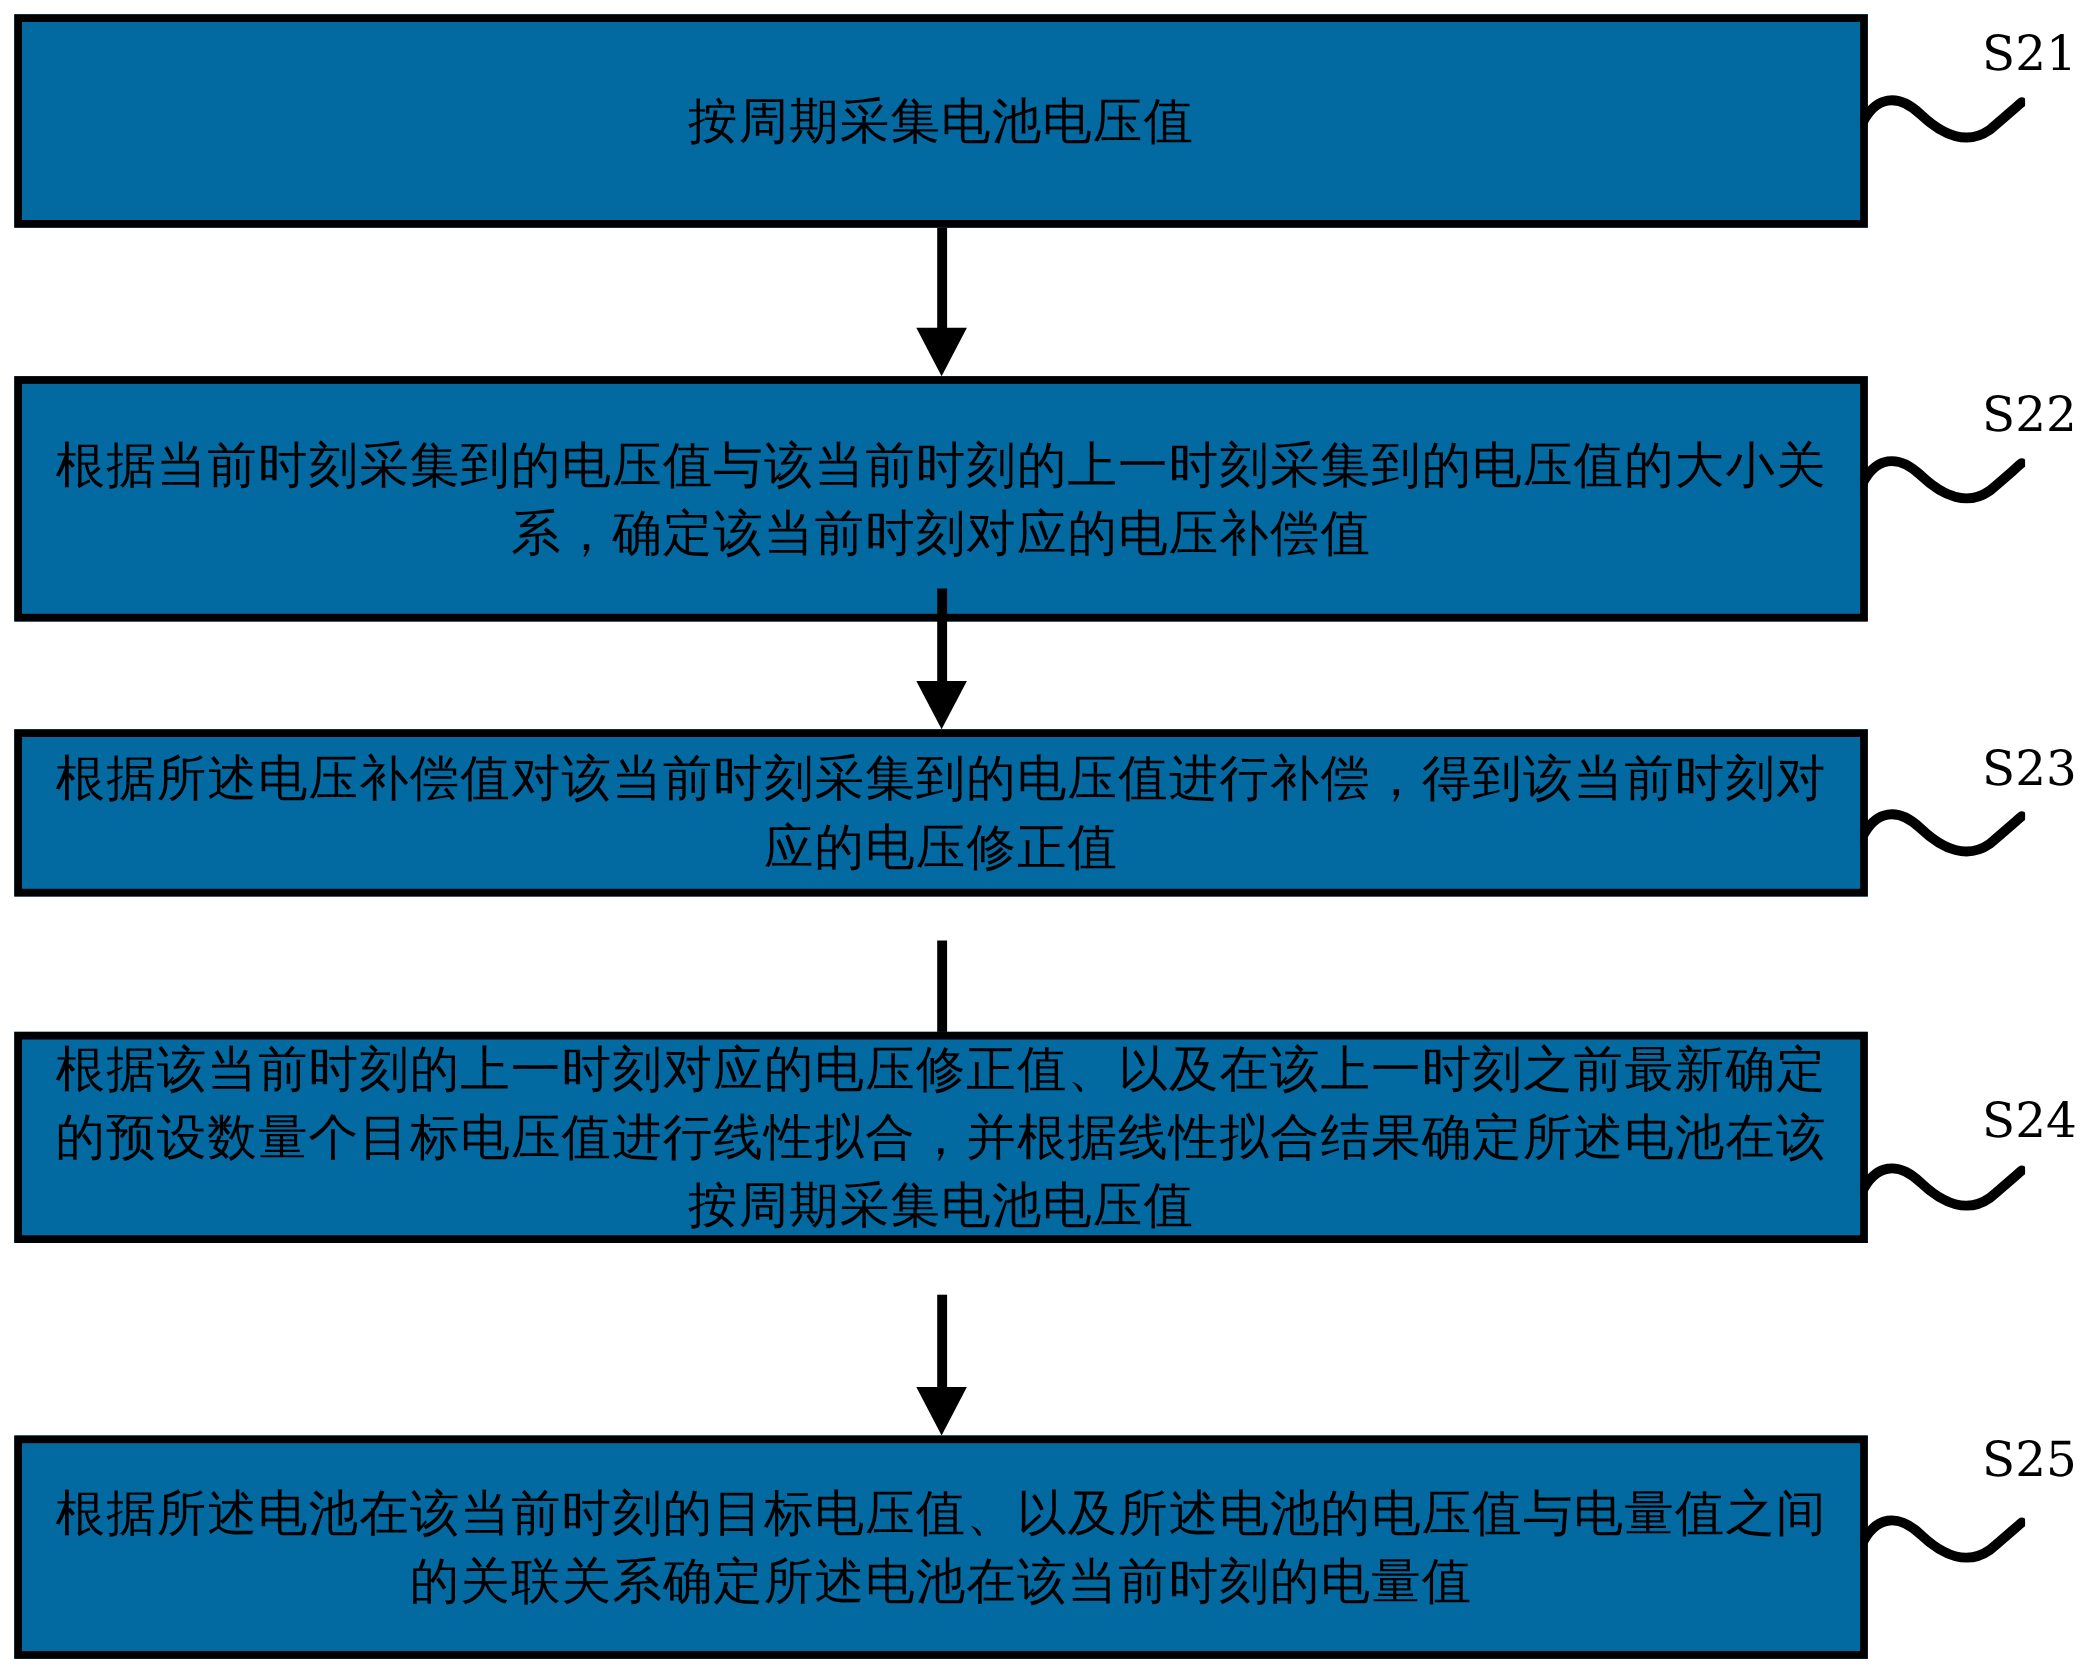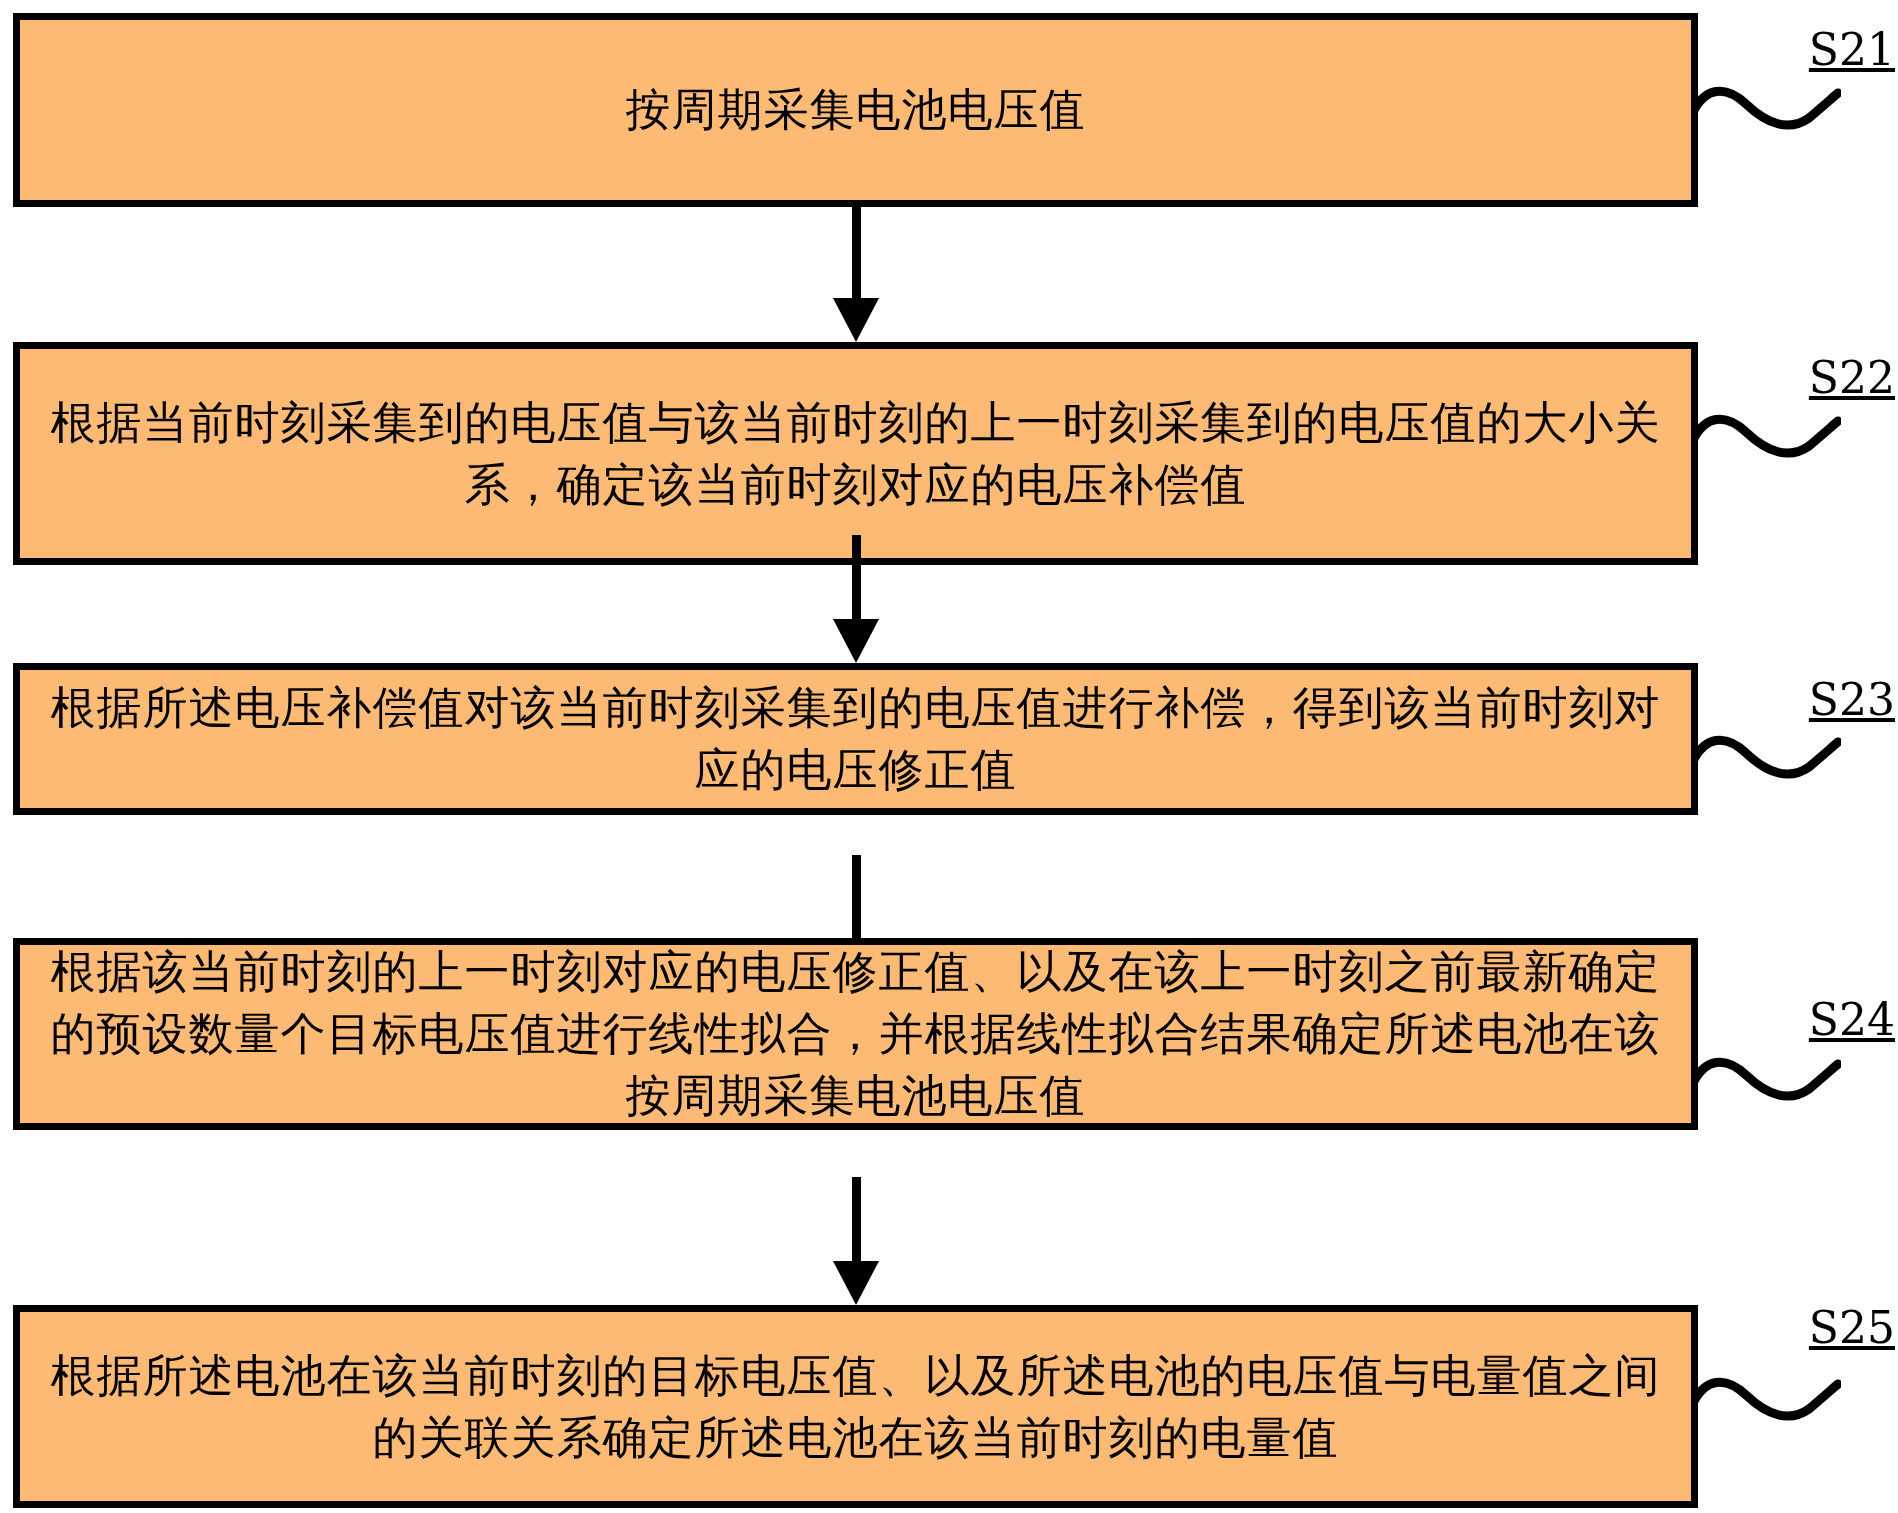--- a/index.html
+++ b/index.html
@@ -14,21 +14,21 @@
     background: #ffffff;
     font-family: "Liberation Serif", "DejaVu Serif", serif;
     color: #000000;
     overflow: hidden;
   }
   .step-box {
     position: absolute;
     left: 13px;
     width: 1685px;
     border: 7px solid #000000;
-    background: #fdba74;
+    background: #0369a1;
     box-sizing: border-box;
     display: flex;
     flex-direction: column;
     justify-content: center;
     align-items: center;
   }
   .step-line {
     font-size: 45px;
     line-height: 62px;
     letter-spacing: 1px;
@@ -56,25 +56,24 @@
   .squiggle {
     position: absolute;
     left: 1691px;
     width: 150px;
     height: 56px;
   }
   .step-label {
     position: absolute;
     left: 1795px;
     width: 100px;
-    text-align: right;
+    text-align: center;
     font-size: 44px;
     font-family: "DejaVu Serif", "Liberation Serif", serif;
     color: #000000;
-    text-decoration: underline;
   }
 </style>
 </head>
 <body>
 
 <div class="figure">
 
   <div class="step-box" style="top:13px; height:194px;">
     <div class="step-line">按周期采集电池电压值</div>
   </div>

